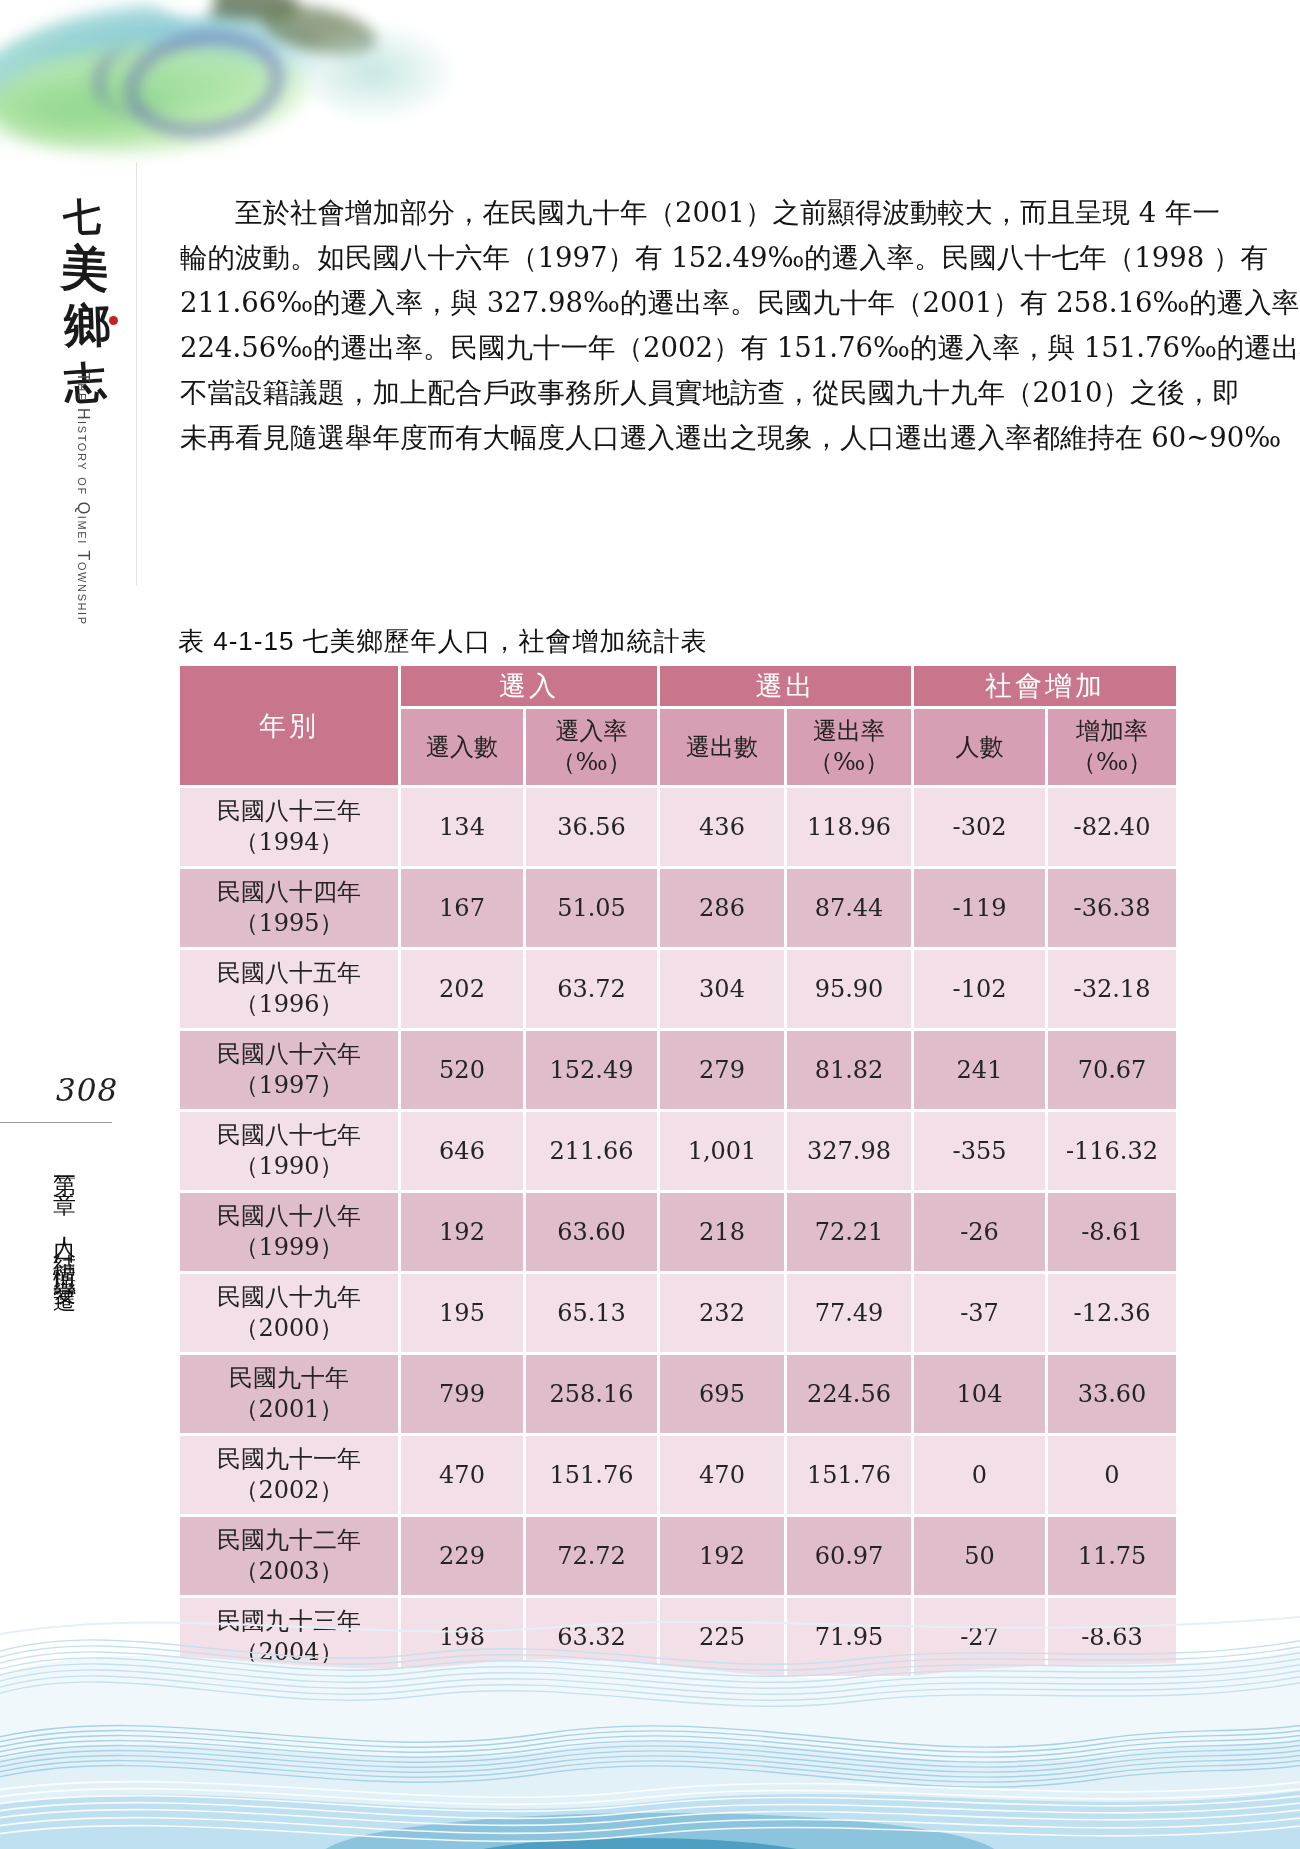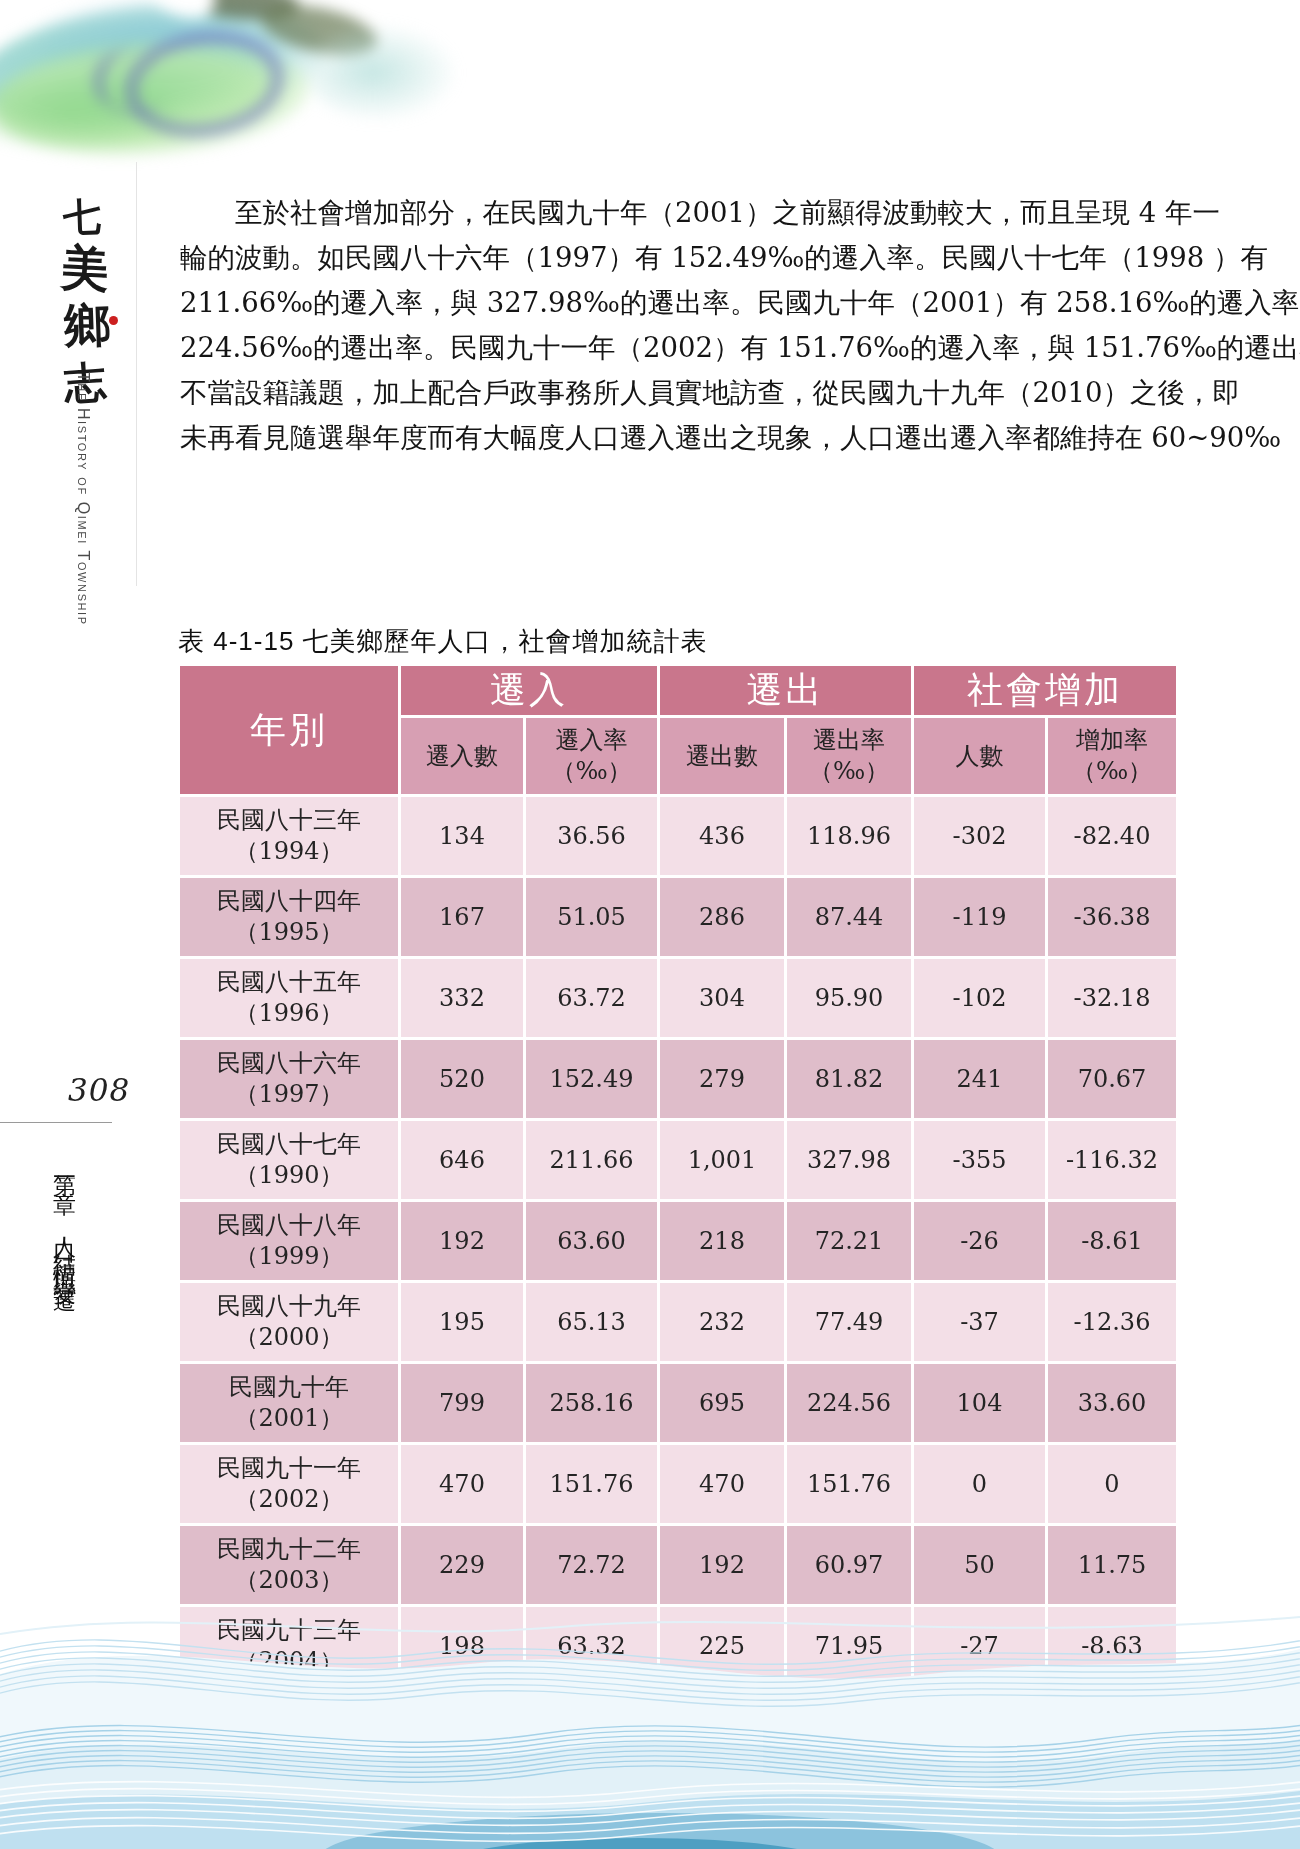--- a/index.html
+++ b/index.html
@@ -33,21 +33,21 @@
   .calligraphy .ch:nth-child(1){ font-size:38px; margin-left:-6px; }
   .calligraphy .ch:nth-child(2){ font-size:48px; margin-top:8px; transform:rotate(3deg);}
   .calligraphy .ch:nth-child(3){ font-size:46px; margin-top:10px; margin-left:4px;}
   .calligraphy .ch:nth-child(4){ font-size:42px; margin-top:14px; transform:rotate(-4deg);}
   .seal-dot { position:absolute; right:-4px; top:118px; width:9px; height:9px; border-radius:50%; }
 
   .en-title { position:absolute; left:92px; top:372px; transform:rotate(90deg); transform-origin:0 0;
     font-family:"Liberation Sans","DejaVu Sans",sans-serif; font-variant:small-caps;
     font-size:16px; letter-spacing:1.6px; color:#4a4a4a; white-space:nowrap; }
 
-  .page-number { position:absolute; left:68px; top:1072px; font-style:italic;
+  .page-number { position:absolute; left:56px; top:1072px; font-style:italic;
     font-size:31px; color:#222; letter-spacing:1px; }
   .page-number-rule { position:absolute; left:0px; top:1122px; width:112px; height:1px; background:#9a9a9a; }
 
   .chapter { position:absolute; left:50px; top:1156px; writing-mode:vertical-rl;
     font-family:"Liberation Sans","DejaVu Sans",sans-serif;
     font-size:23px; color:#111; letter-spacing:9px; }
   .chapter .part2 { margin-top:20px; }
 
   
   .para { position:absolute; left:180px; top:190px; width:965px;
@@ -58,21 +58,21 @@
 
   
   .table-title { position:absolute; left:178px; top:624px;
     font-family:"Liberation Sans","DejaVu Sans",sans-serif;
     font-size:26px; font-weight:500; color:#111; letter-spacing:1px; }
 
   table.stat { position:absolute; left:177px; top:663px; width:984px;
     border-collapse:separate; border-spacing:3px; table-layout:fixed; }
   table.stat th, table.stat td { text-align:center; vertical-align:middle; padding:0; }
 
-  .h-dark  { background:#c9768c; color:#ffffff; font-size:36px; letter-spacing:3px; font-weight:normal;margin-left:16px; }
+  .h-dark  { background:#c9768c; color:#ffffff; font-size:27px; letter-spacing:3px; font-weight:normal;margin-left:16px; }
   .h-light { background:#d79fb3; color:#232323; font-size:24px; font-weight:normal; line-height:31px; }
   tr.group-row th { height:40px; }
   tr.sub-row th { height:76px; }
   tbody tr { height:78px; }
   tbody tr:nth-child(odd)  td { background:#f3dfe7; }
   tbody tr:nth-child(even) td { background:#dfbdca; }
   td.year, td.val { font-size:24px; color:#242424; line-height:31px; }
 
   
   .waves { position:absolute; left:0; top:1599px; width:1300px; height:250px; }
@@ -193,21 +193,21 @@
         <td class="val">286</td>
         <td class="val">87.44</td>
         <td class="val">-119</td>
         <td class="val">-36.38</td>
       </tr>
       <tr>
         <td class="year">
             <div>民國八十五年</div>
             <div>（1996）</div>
           </td>
-        <td class="val">332</td>
+        <td class="val">202</td>
         <td class="val">63.72</td>
         <td class="val">304</td>
         <td class="val">95.90</td>
         <td class="val">-102</td>
         <td class="val">-32.18</td>
       </tr>
       <tr>
         <td class="year">
             <div>民國八十六年</div>
             <div>（1997）</div>

